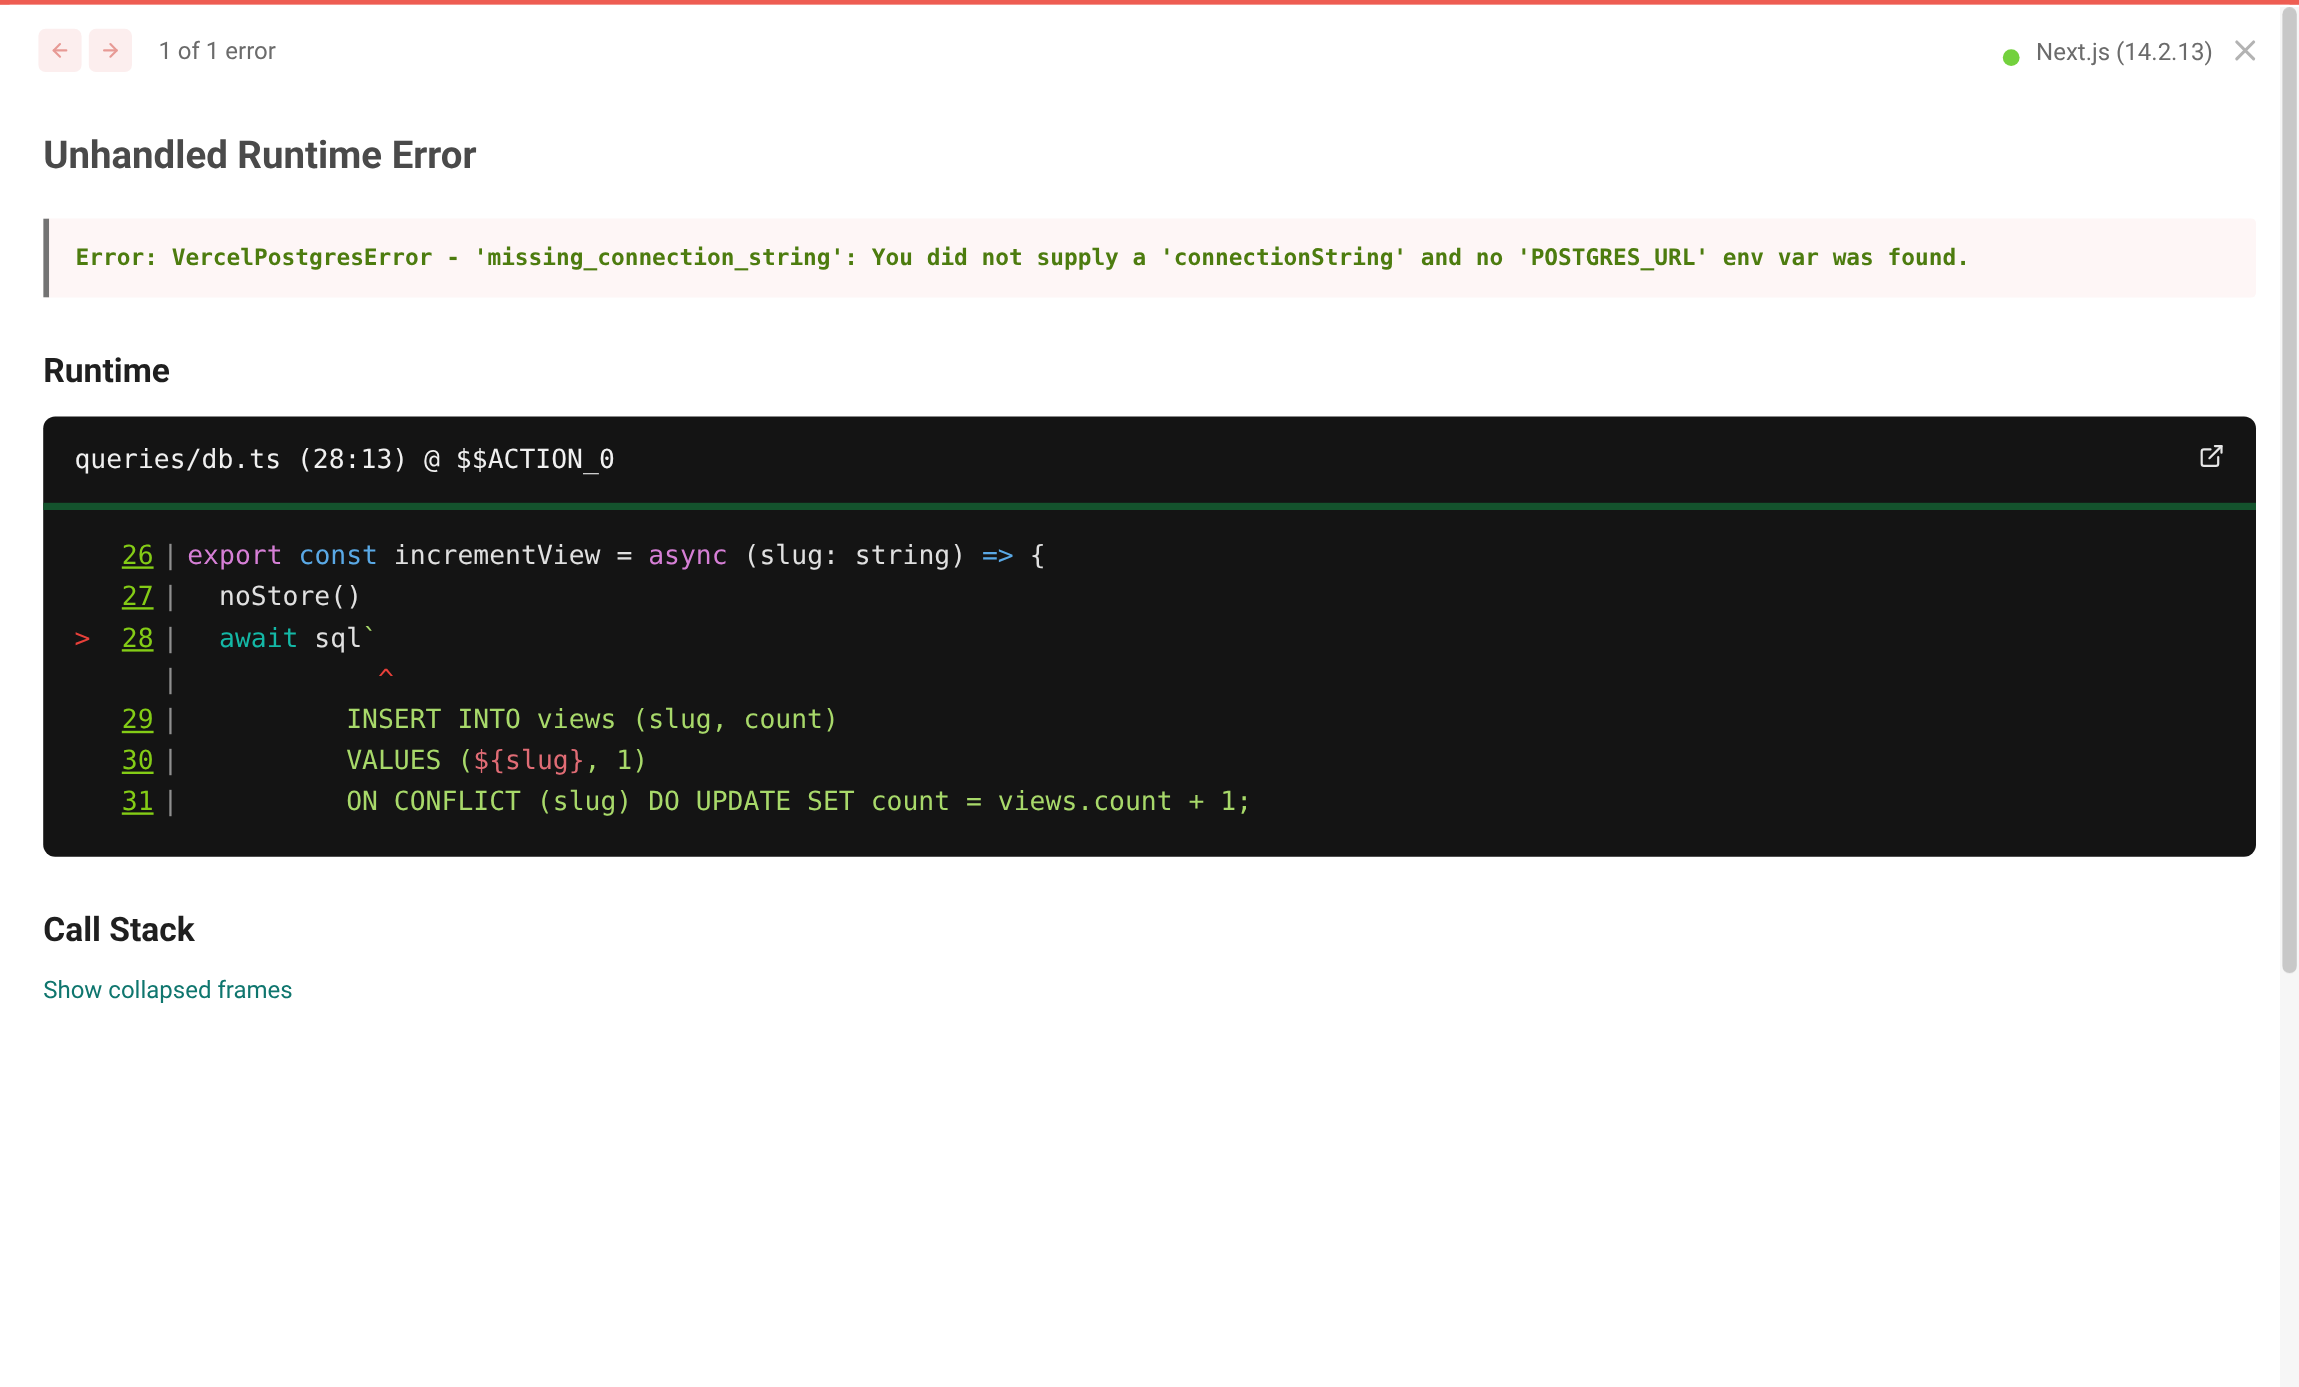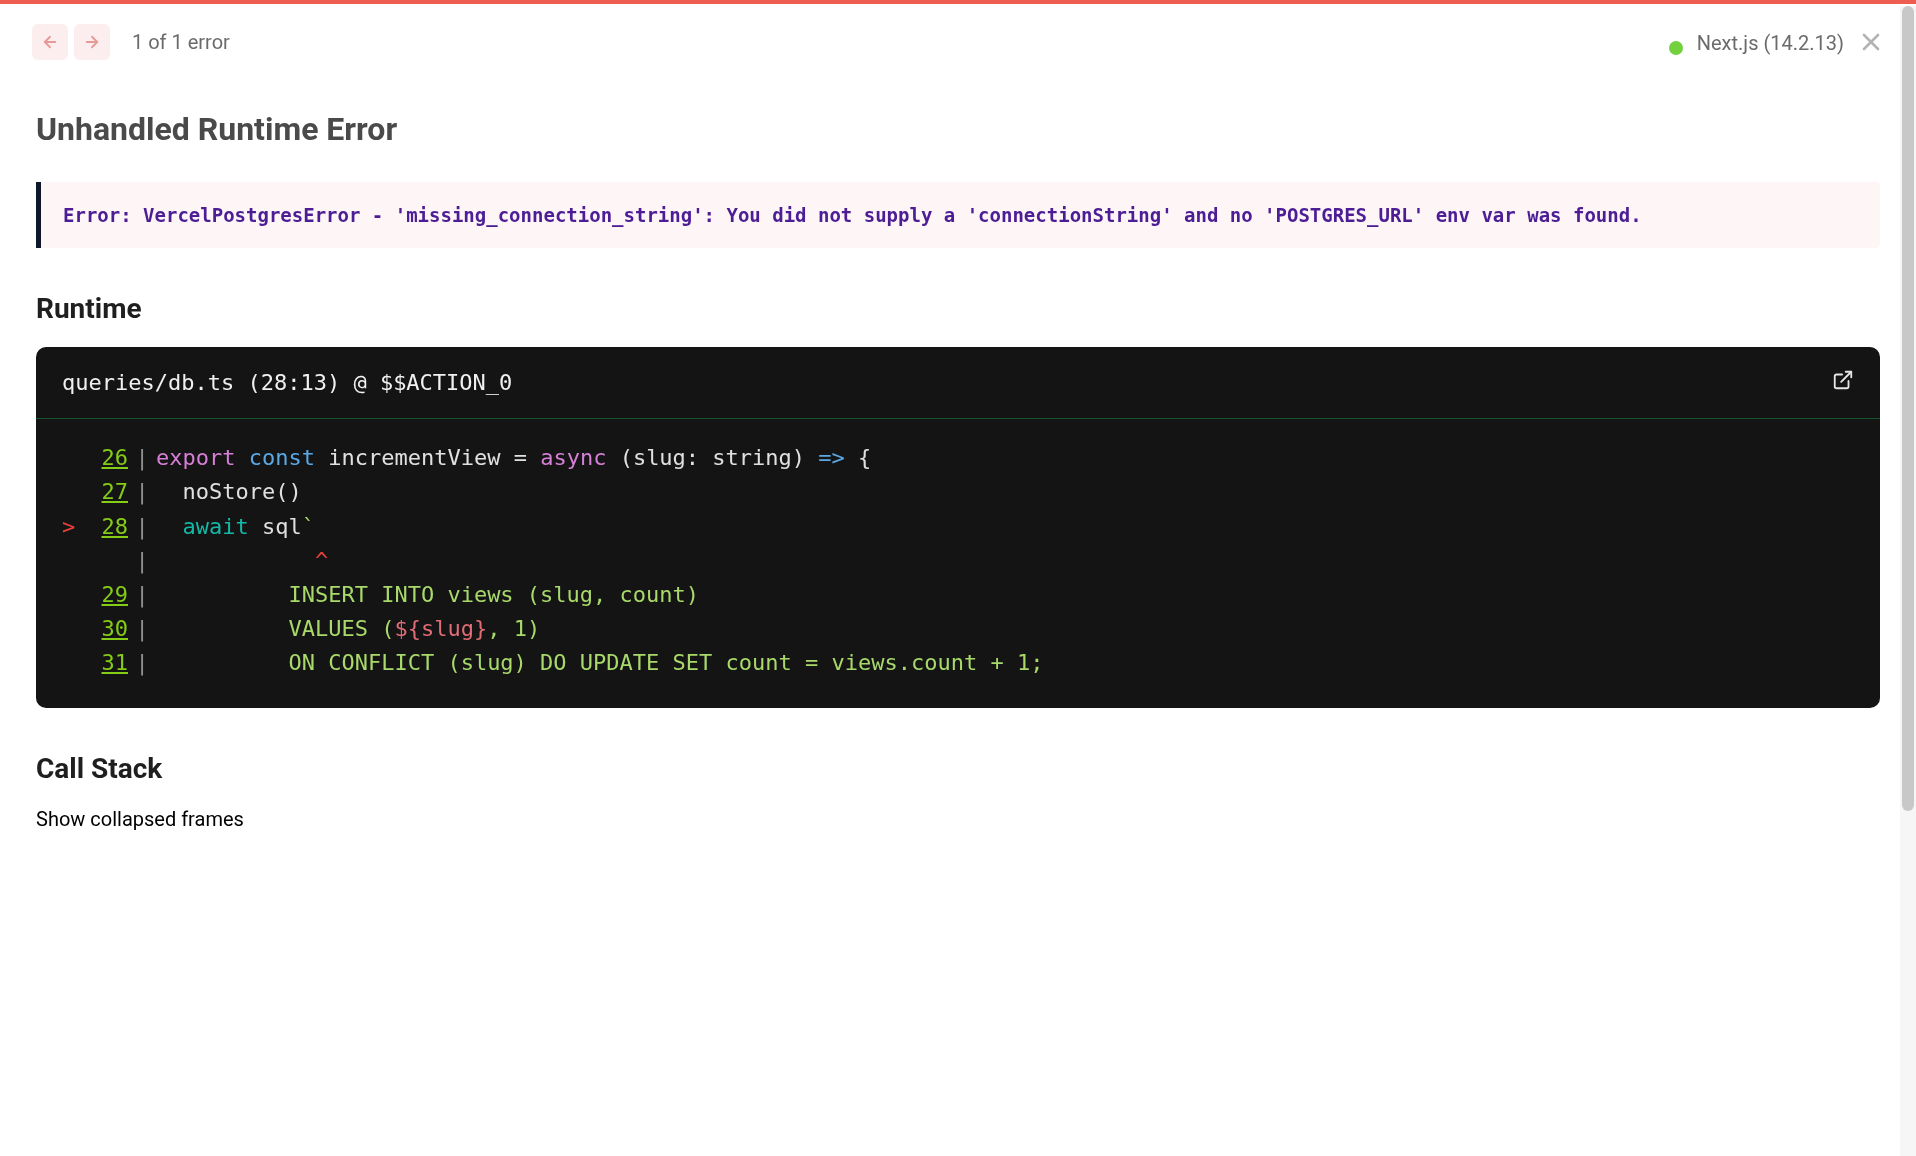--- a/index.html
+++ b/index.html
@@ -61,26 +61,26 @@
   .close-btn svg { width:24px;height:24px; stroke:#b3b3b3; }
   .main { padding: 30px 28px 40px 28px; }
   h1.title {
     font-size: 32px;
     font-weight:700;
     color:#4a4a4a;
     margin: 20px 0 34px 0;
   }
   .error-callout {
     background:#fef6f6;
-    border-left: 5px solid #0f172a;
+    border-left: 5px solid #737373;
     padding: 18px 22px;
     font-family: ui-monospace, SFMono-Regular, Menlo, Consolas, monospace;
     font-size: 19px;
     font-weight:600;
-    color:#4c1d95;
+    color:#4d7c0f;
     line-height:1.6;
     border-radius: 0 4px 4px 0;
   }
   h2.section {
     font-size: 28px;
     font-weight:700;
     color:#1f1f1f;
     margin: 44px 0 22px 0;
   }
   .code-block {
@@ -89,21 +89,21 @@
     overflow:hidden;
     color:#f0f0f0;
     font-family: ui-monospace, SFMono-Regular, Menlo, Consolas, monospace;
   }
   .code-header {
     display:flex;
     align-items:center;
     justify-content:space-between;
     padding: 22px 26px;
     font-size:22px;
-    border-bottom:1px solid #14532d;
+    border-bottom:6px solid #14532d;
     color:#f0f0f0;
   }
   .editor-link { color:#e6e6e6; }
   .editor-link svg { width:22px;height:22px; }
   .code-body {
     padding: 22px 26px 28px 26px;
     font-size:22px;
     line-height:1.55;
   }
   .code-line { white-space:pre; display:flex; }
@@ -115,21 +115,21 @@
   .tok-kw2 { color:#5aa9e6; }
   .tok-await { color:#14b8a6; }
   .tok-ident { color:#e0e0e0; }
   .tok-type { color:#e0e0e0; }
   .tok-op { color:#e0e0e0; }
   .tok-str { color:#a8d96a; }
   .tok-tmpl { color:#e06c75; }
   .caret-line .code-content { color:#e8403a; }
   .callstack-action {
     font-size:20px;
-    color:#000000;
+    color:#0f766e;
     margin-top:14px;
   }
   .scrollbar-track {
     position: fixed;
     top: 6px;
     right: 0;
     width: 16px;
     height: calc(100vh - 6px);
     background: #f6f6f6;
   }

